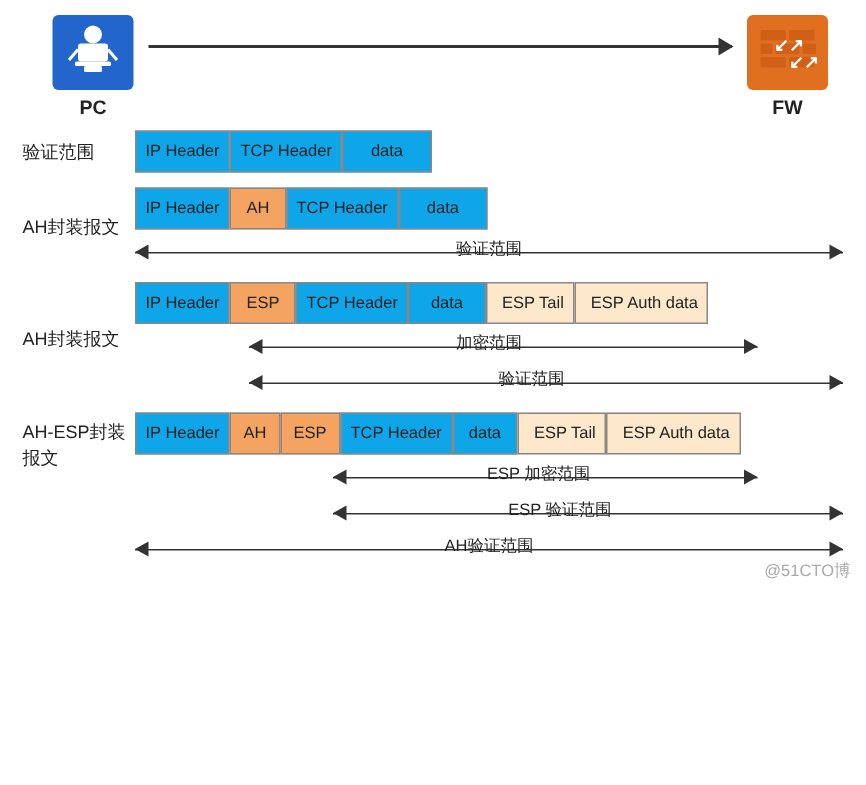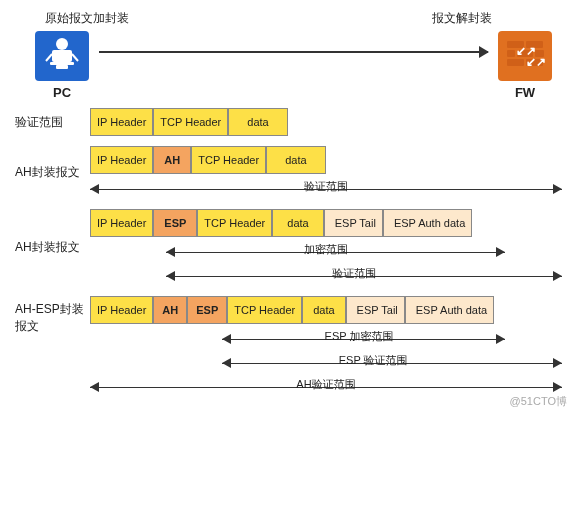--- a/index.html
+++ b/index.html
@@ -109,41 +109,37 @@
     .pkt-box {
       border: 1px solid #888;
       padding: 4px 6px;
       font-size: 11px;
       white-space: nowrap;
       display: flex;
       align-items: center;
       justify-content: center;
       min-height: 28px;
     }
-    .pkt-white { background: #fde047; }
-    .pkt-orange { background: #f4a460; font-weight: bold; }
+    .pkt-white { background: #0ea5e9; }
+    .pkt-orange { background: #f4a460; }
     .pkt-light-orange { background: #fde8cc; padding-left: 10px; }
 
     .watermark {
       position: absolute;
       bottom: 8px;
       right: 10px;
       font-size: 11px;
       color: #aaa;
     }
   </style>
 </head>
 <body>
 
 <div class="diagram">
 
-  <div class="top-labels">
-    <span>原始报文加封装</span>
-    <span style="margin-right:60px;">报文解封装</span>
-  </div>
 
   <div class="actors-row">
 
     <div class="actor">
       <div class="actor-icon pc">
         <svg width="40" height="38" viewBox="0 0 40 38">
 
           <circle cx="20" cy="7" r="6" fill="white"></circle>
           <rect x="10" y="13" width="20" height="12" rx="2" fill="white"></rect>
           <rect x="8" y="25" width="24" height="3" rx="1" fill="white"></rect>

